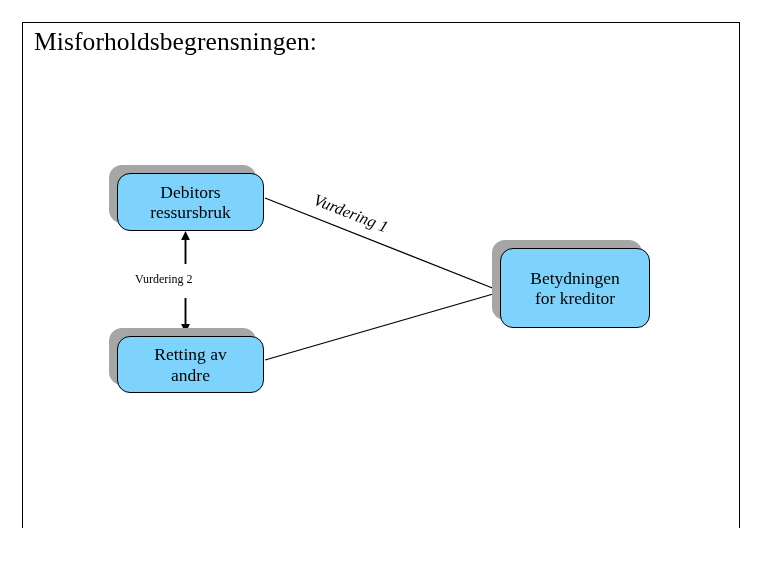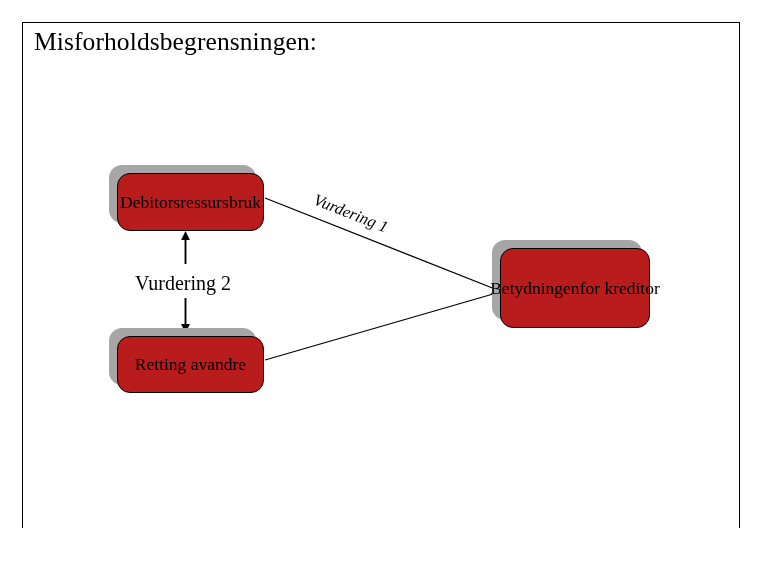--- a/index.html
+++ b/index.html
@@ -60,45 +60,45 @@
     height: 100%;
     background: #a6a6a6;
     border-radius: 13px;
   }
   .node .face {
     position: absolute;
     left: 0;
     top: 0;
     width: 100%;
     height: 100%;
-    background: #b91c1c;
+    background: #7dd3fc;
     border: 1.4px solid #000000;
     border-radius: 13px;
     box-sizing: border-box;
     display: flex;
-    flex-direction: row;
+    flex-direction: column;
     align-items: center;
     justify-content: center;
     line-height: 1.17;
     font-size: 17.5px;
     color: #000000;
     text-align: center;
   }
   .node .face span { display: block; white-space: nowrap; }
 
   #node-debitor   { left: 117px; top: 173px; width: 147px; height: 58px; }
   #node-retting   { left: 117px; top: 336px; width: 147px; height: 57px; }
   #node-kreditor  { left: 500px; top: 248px; width: 150px; height: 80px; }
 
   
   #label-vurdering2 {
     position: absolute;
     left: 135px;
     top: 272px;
-    font-size: 20px;
+    font-size: 12px;
     color: #000000;
     white-space: nowrap;
   }
   #label-vurdering1 {
     position: absolute;
     left: 318px;
     top: 190px;
     font-size: 16.5px;
     font-style: italic;
     color: #000000;

